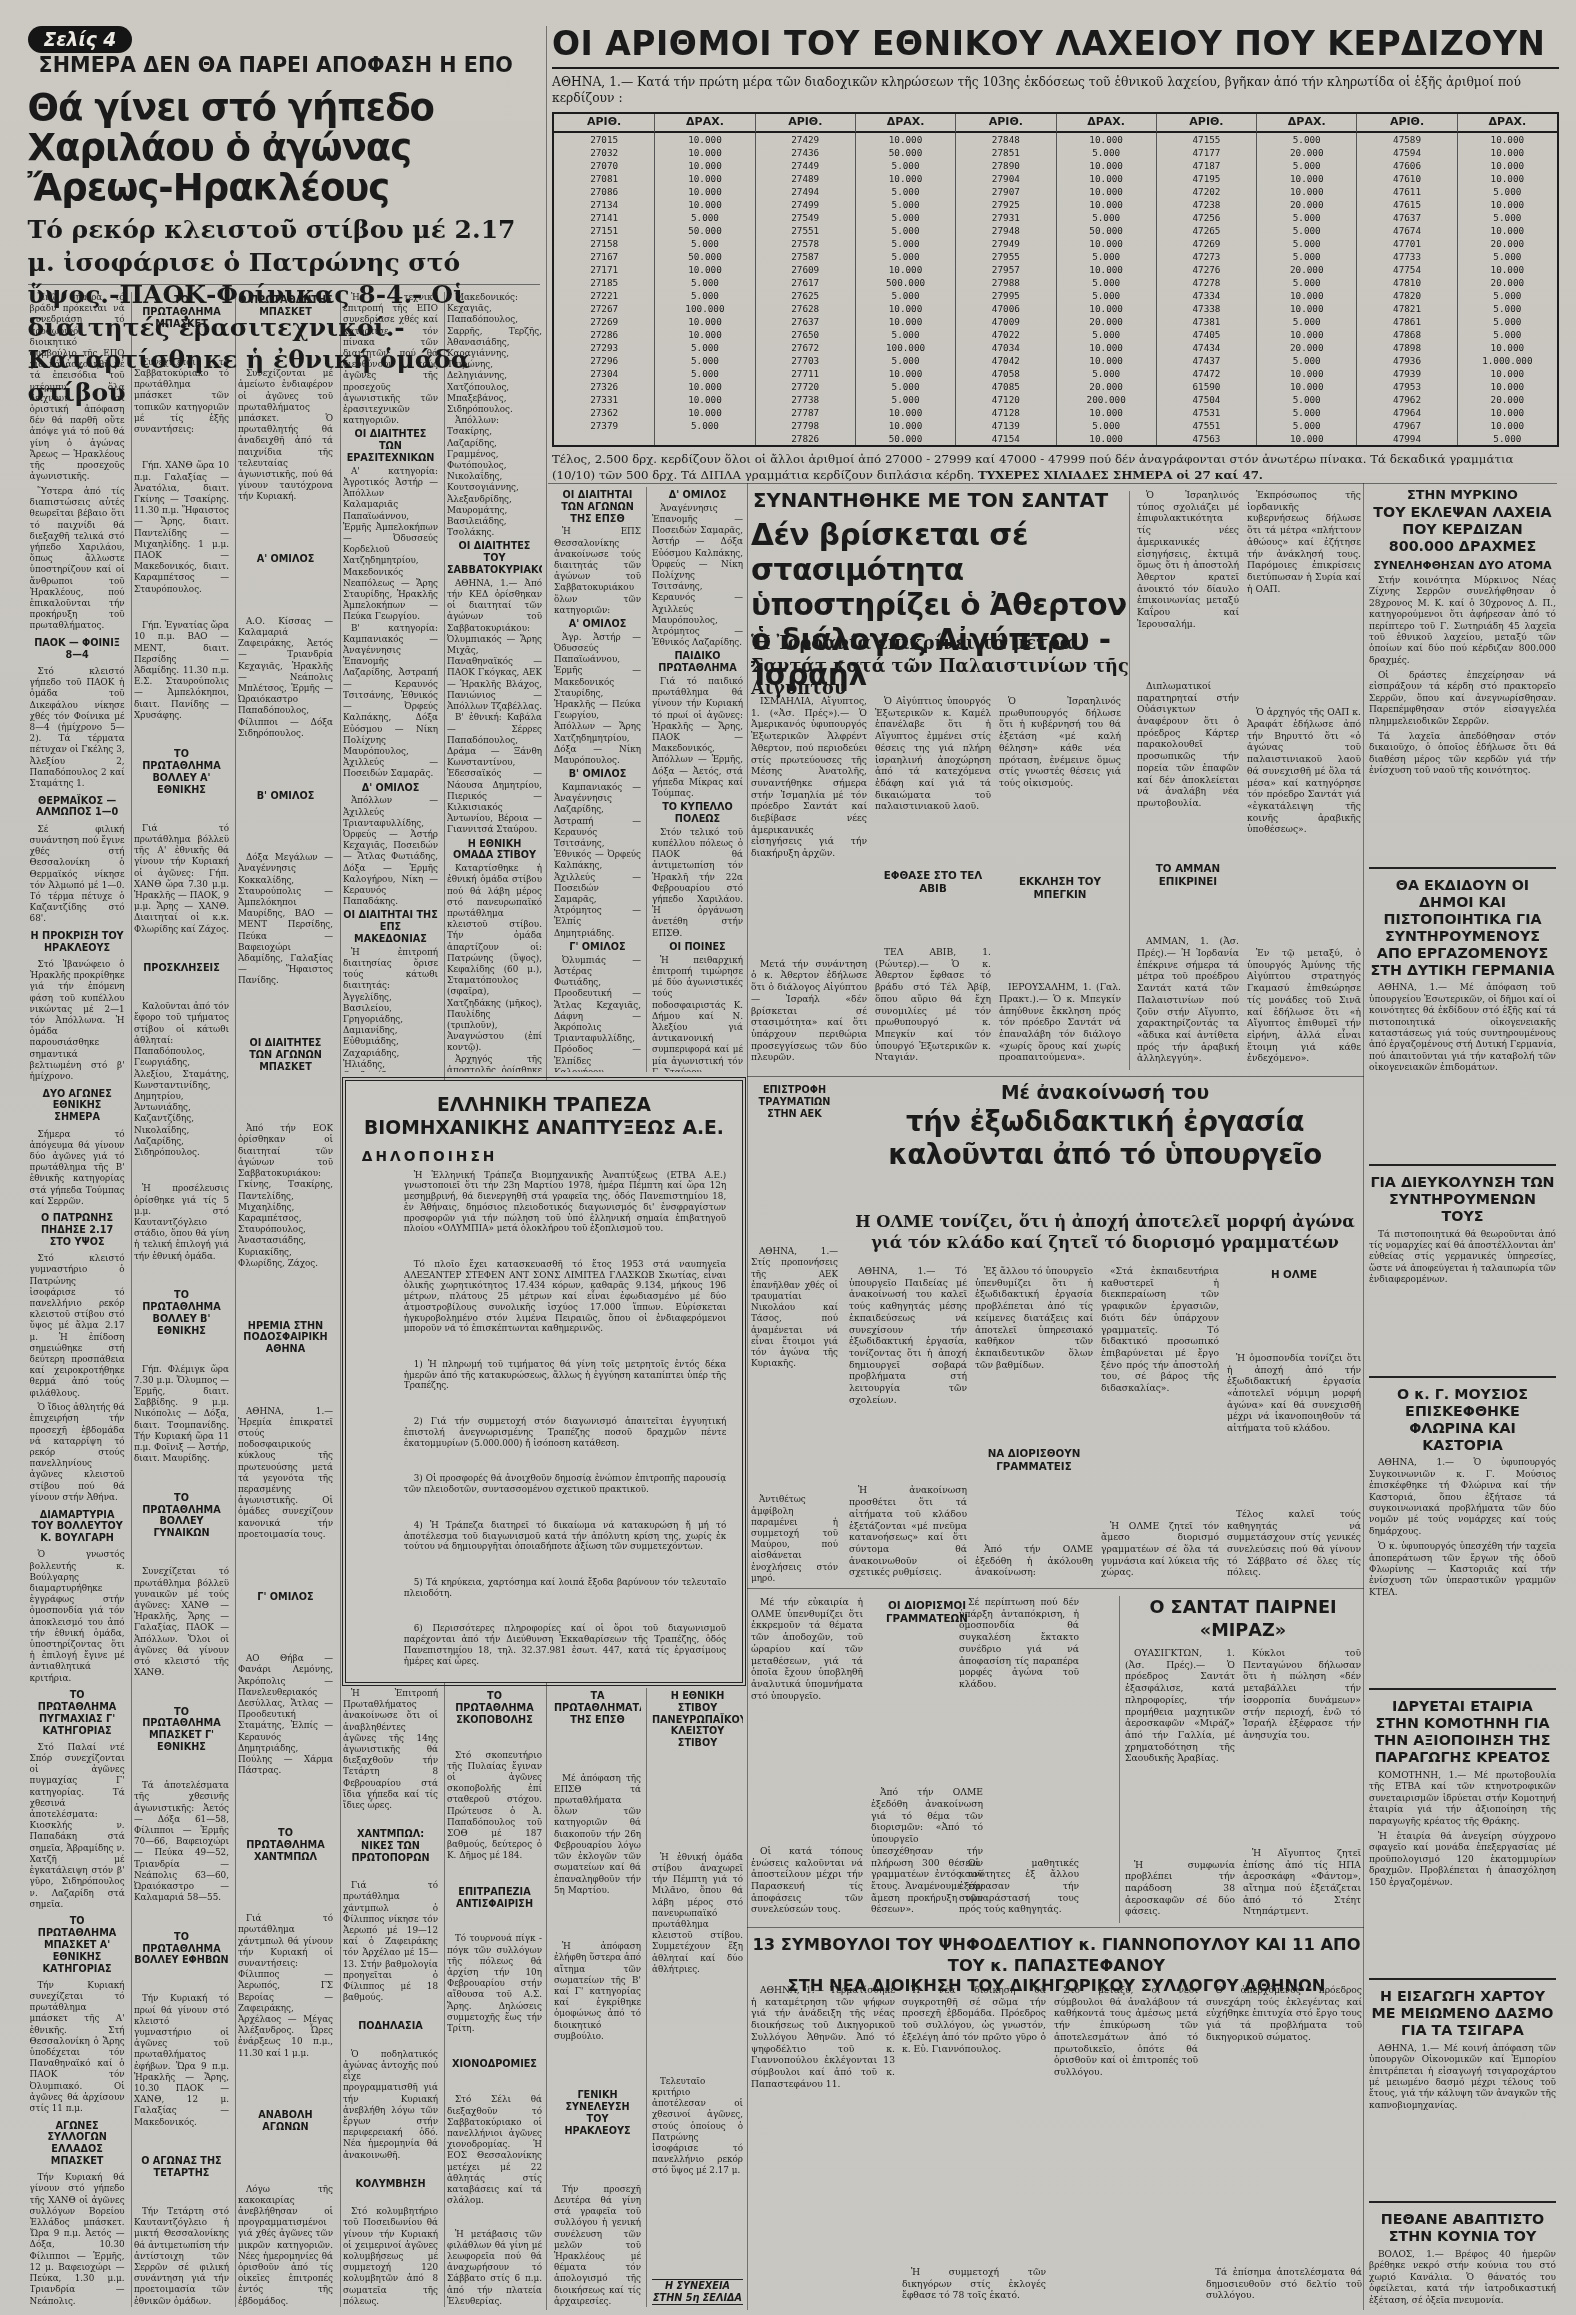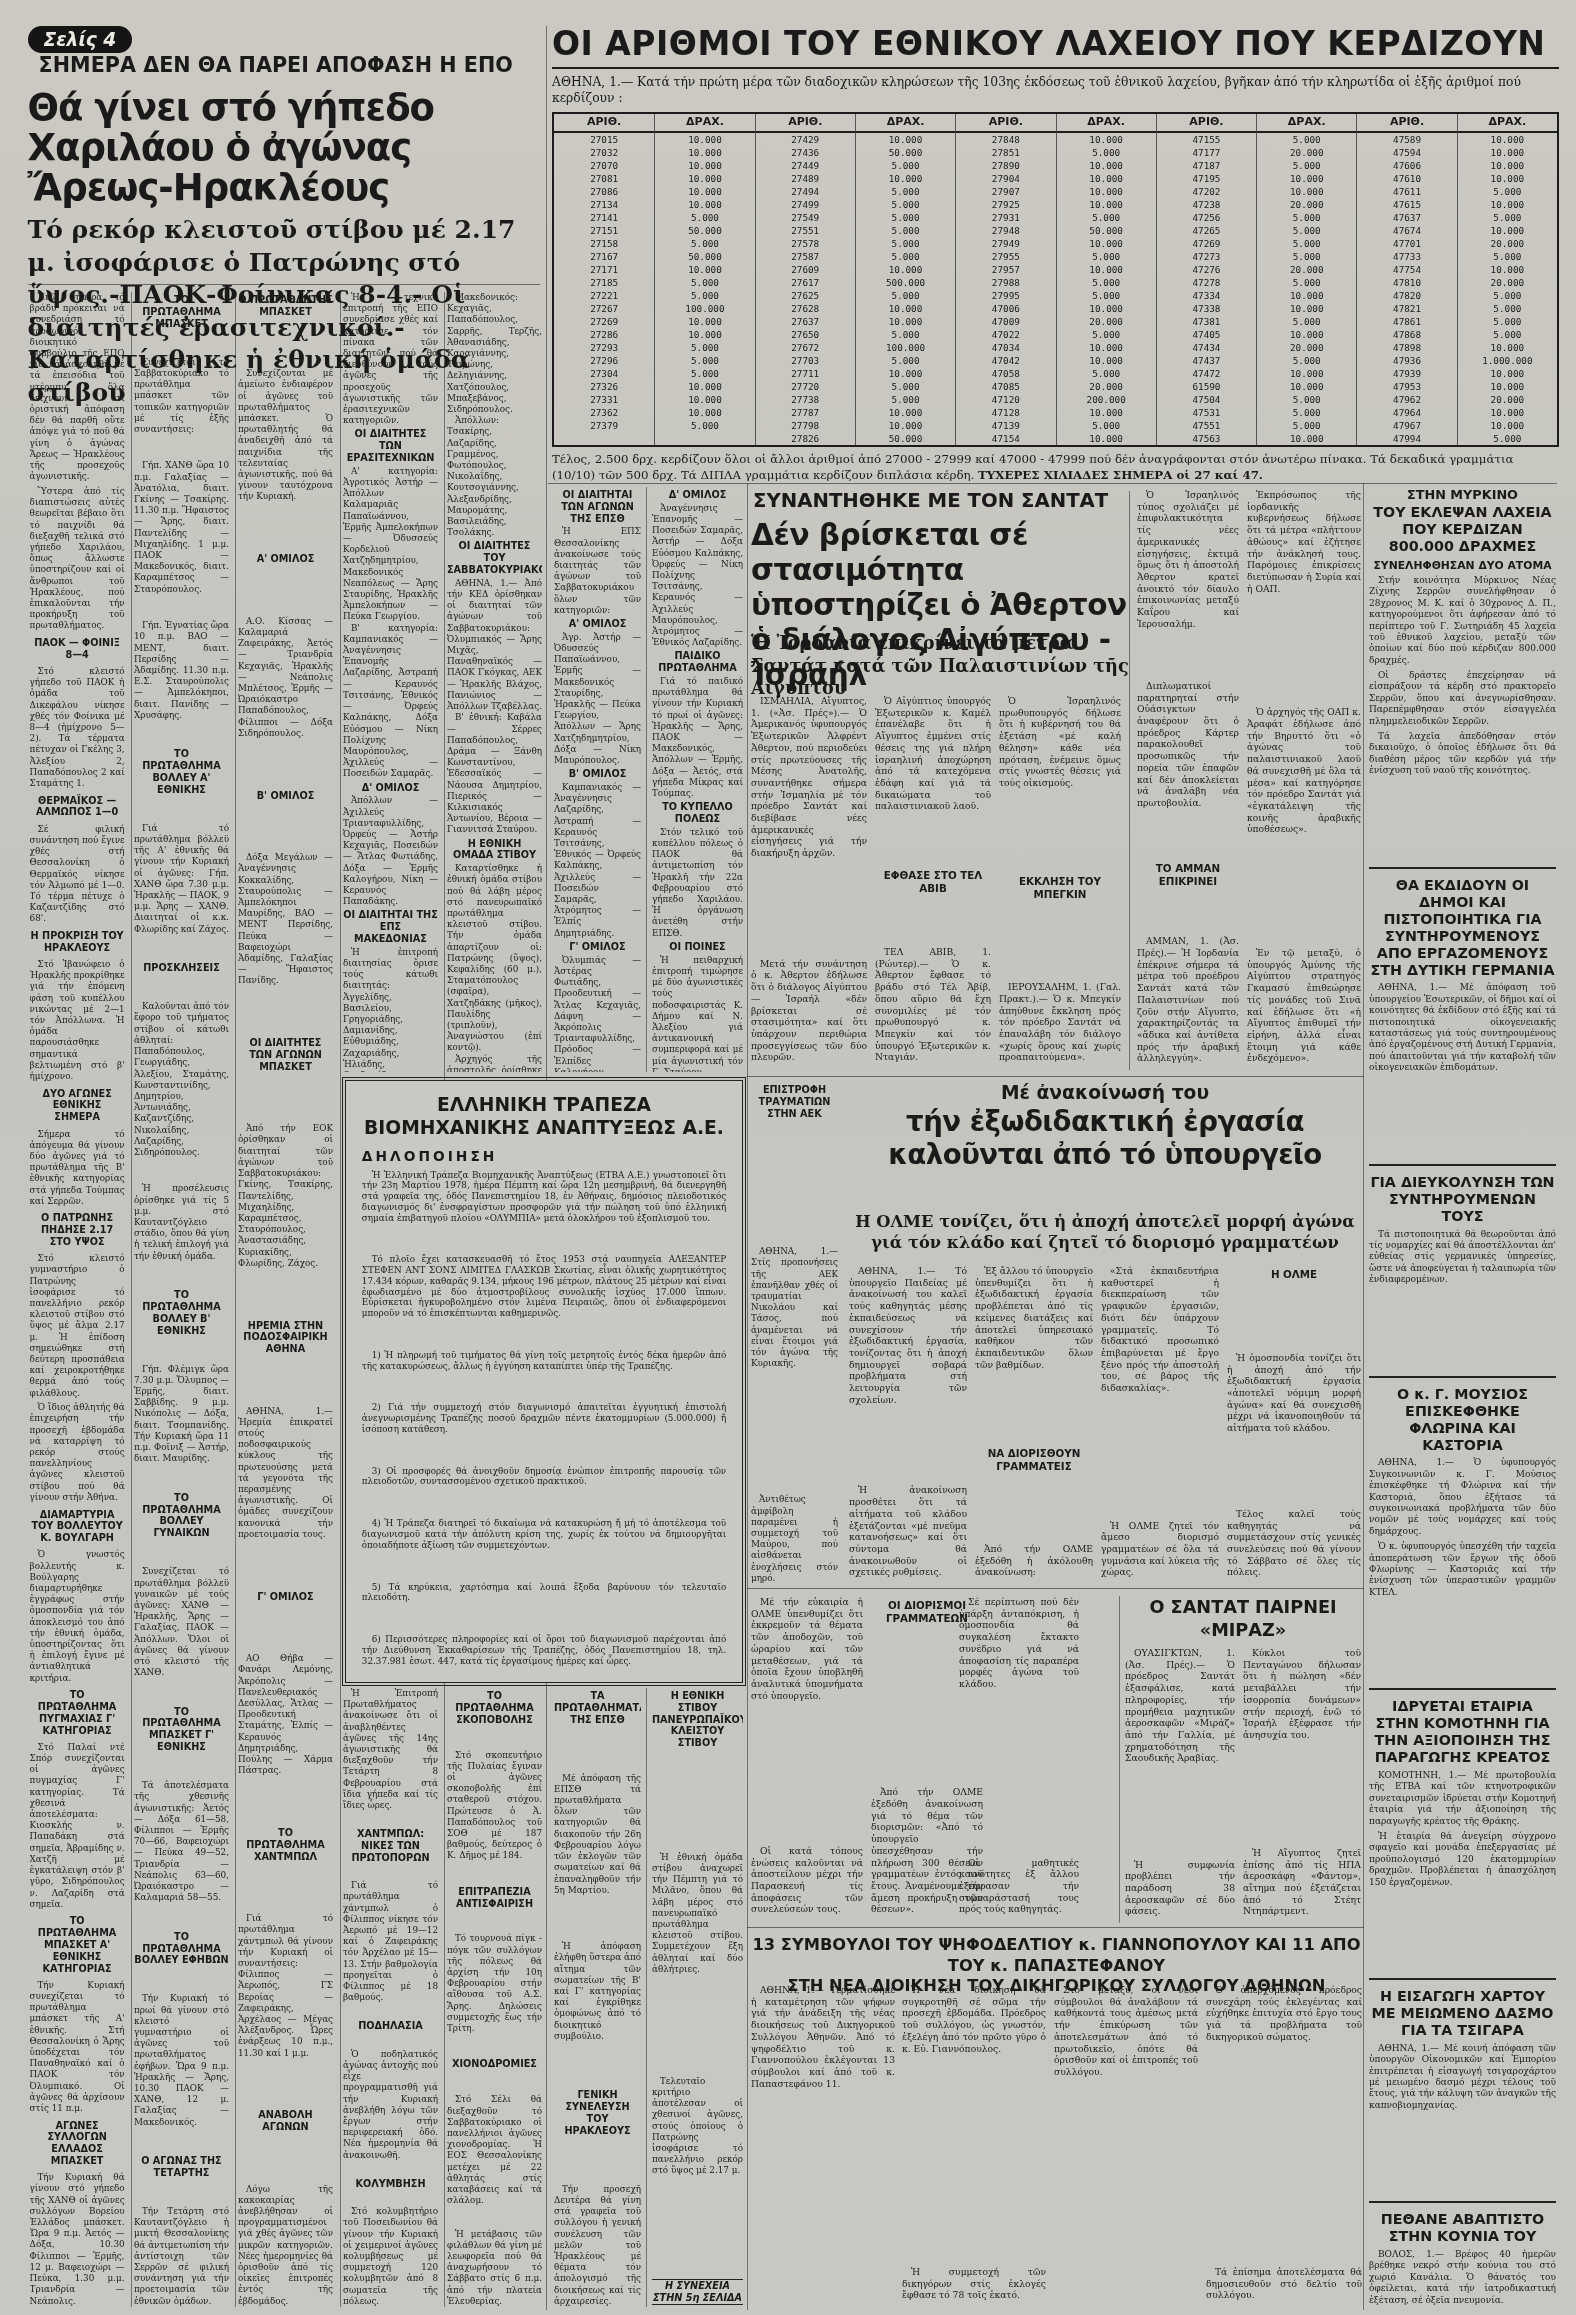--- a/index.html
+++ b/index.html
@@ -63,21 +63,21 @@
   .deck-c{font-weight:bold;font-size:16.3px;line-height:20.7px;text-align:center;}
 
   
   #bank{position:absolute;left:345px;top:1080px;width:398px;height:603px;background:#cac8c2;
         border:1px solid #222;outline:1px solid #222;outline-offset:2px;padding:11.8px 15.8px;
         box-sizing:border-box;display:flex;flex-direction:column;z-index:3;}
   .bank-t{font-family:"DejaVu Sans",sans-serif;text-align:center;font-weight:bold;
         font-size:18.7px;line-height:23.6px;}
   .bank-sub{font-weight:bold;font-size:13.8px;margin:7.9px 0 5.9px;letter-spacing:3px;
         font-family:"DejaVu Sans",sans-serif;}
-  #bank-body{flex:1;display:flex;flex-direction:column;justify-content:space-between;overflow:hidden;}
+  #bank-body{flex:1;display:flex;flex-direction:column;justify-content:space-between;overflow:hidden;margin-left:42px;}
   #bank-body p{font-size:8.8px;line-height:10.7px;margin:0 0 3.9px;text-align:justify;text-indent:9.9px;}
 
   
   #rail{position:absolute;left:1369px;top:487px;width:187px;height:1823px;display:flex;
         flex-direction:column;justify-content:space-between;overflow:hidden;}
   .rart{padding-top:5.9px;border-top:2px solid #222;}
   .rart:first-child{border-top:none;padding-top:0;}
   .rk{font-family:"DejaVu Sans",sans-serif;text-align:center;font-weight:bold;font-size:12.8px;}
   .rart h3{font-family:"DejaVu Sans",sans-serif;margin:2px 0 3.9px;text-align:center;font-weight:bold;
         font-size:14.3px;line-height:17px;}

